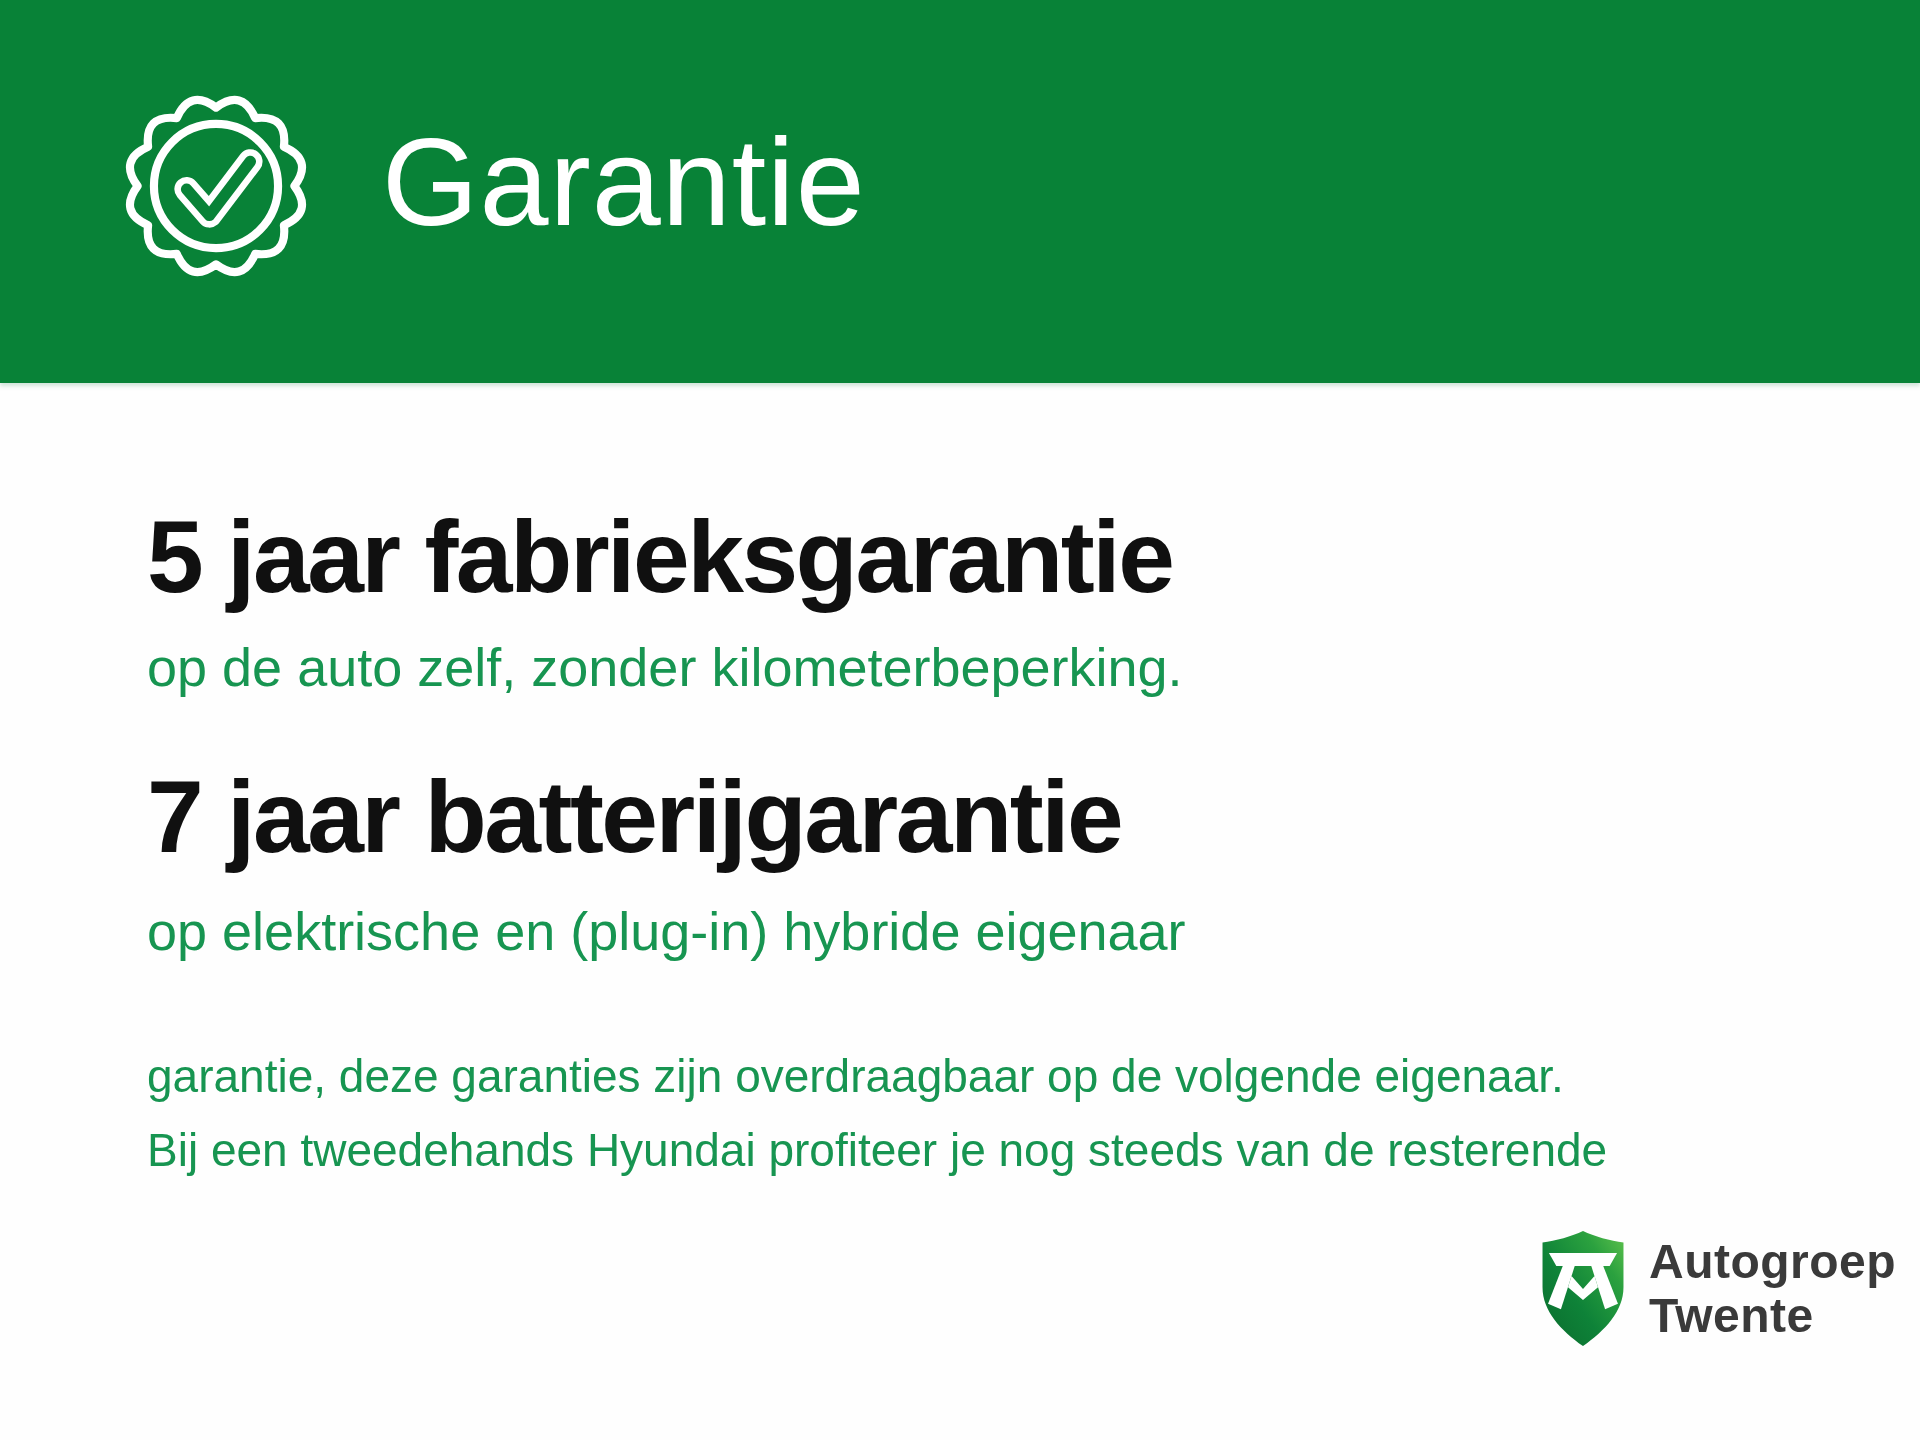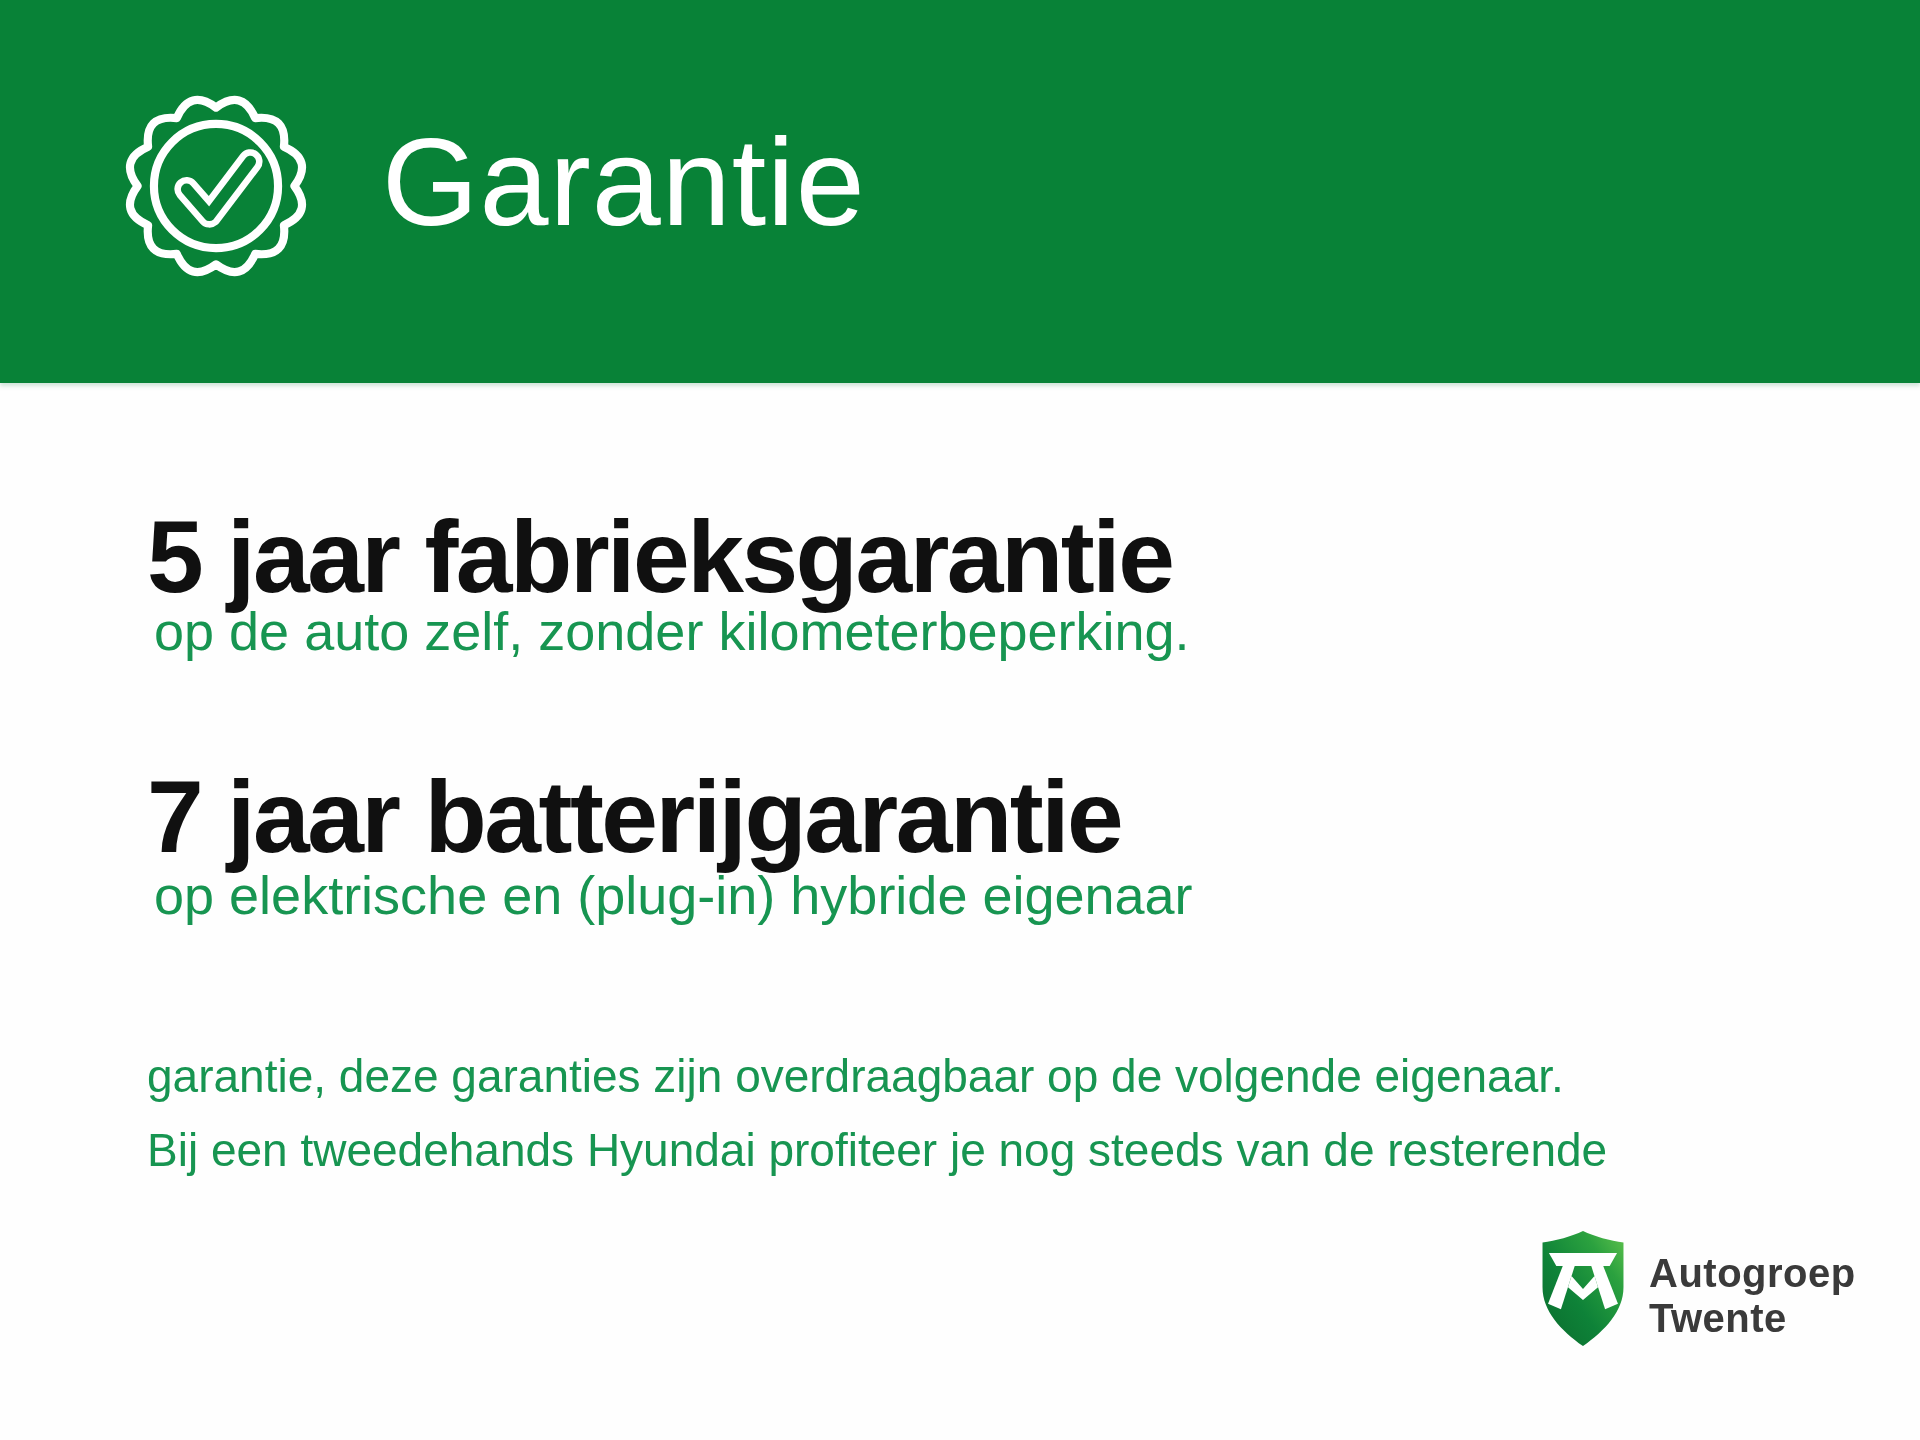--- a/index.html
+++ b/index.html
@@ -42,45 +42,46 @@
     font-size:102px;font-weight:700;
     letter-spacing:-2.5px;
     color:var(--heading-black,#101010);
     line-height:1;
     white-space:nowrap;
     margin-top:28px;
   }
   .heading.h1{top:478px;}
   .heading.h2{top:738px;}
   .subheading{
-    position:absolute;left:154px;
+    position:absolute;left:147px;
     font-size:54px;font-weight:400;
     color:var(--accent-green,#179551);
     line-height:1;
     white-space:nowrap;
     letter-spacing:0px;
+    margin-top:36px;
   }
   .subheading.s1{top:604px;}
   .subheading.s2{top:868px;}
   .footnote{
     position:absolute;left:147px;top:1040px;
     font-size:46px;font-weight:400;
     color:var(--accent-green,#179551);
     line-height:1.6;
   }
   .footnote .line{white-space:nowrap;}
   
   .logo{
     position:absolute;left:1537px;top:1227px;
     display:flex;align-items:flex-start;
   }
   .shield-icon{width:92px;height:124px;flex:0 0 auto;}
   .logo-text{
-    margin-left:20px;margin-top:24px;
-    font-size:40px;font-weight:700;
+    margin-left:20px;margin-top:8px;
+    font-size:48px;font-weight:700;
     color:var(--logo-text,#3A3A3A);
     line-height:1.12;
     letter-spacing:0.5px;
   }
 </style>
 </head>
 <body>
 
 <div class="canvas">
 

